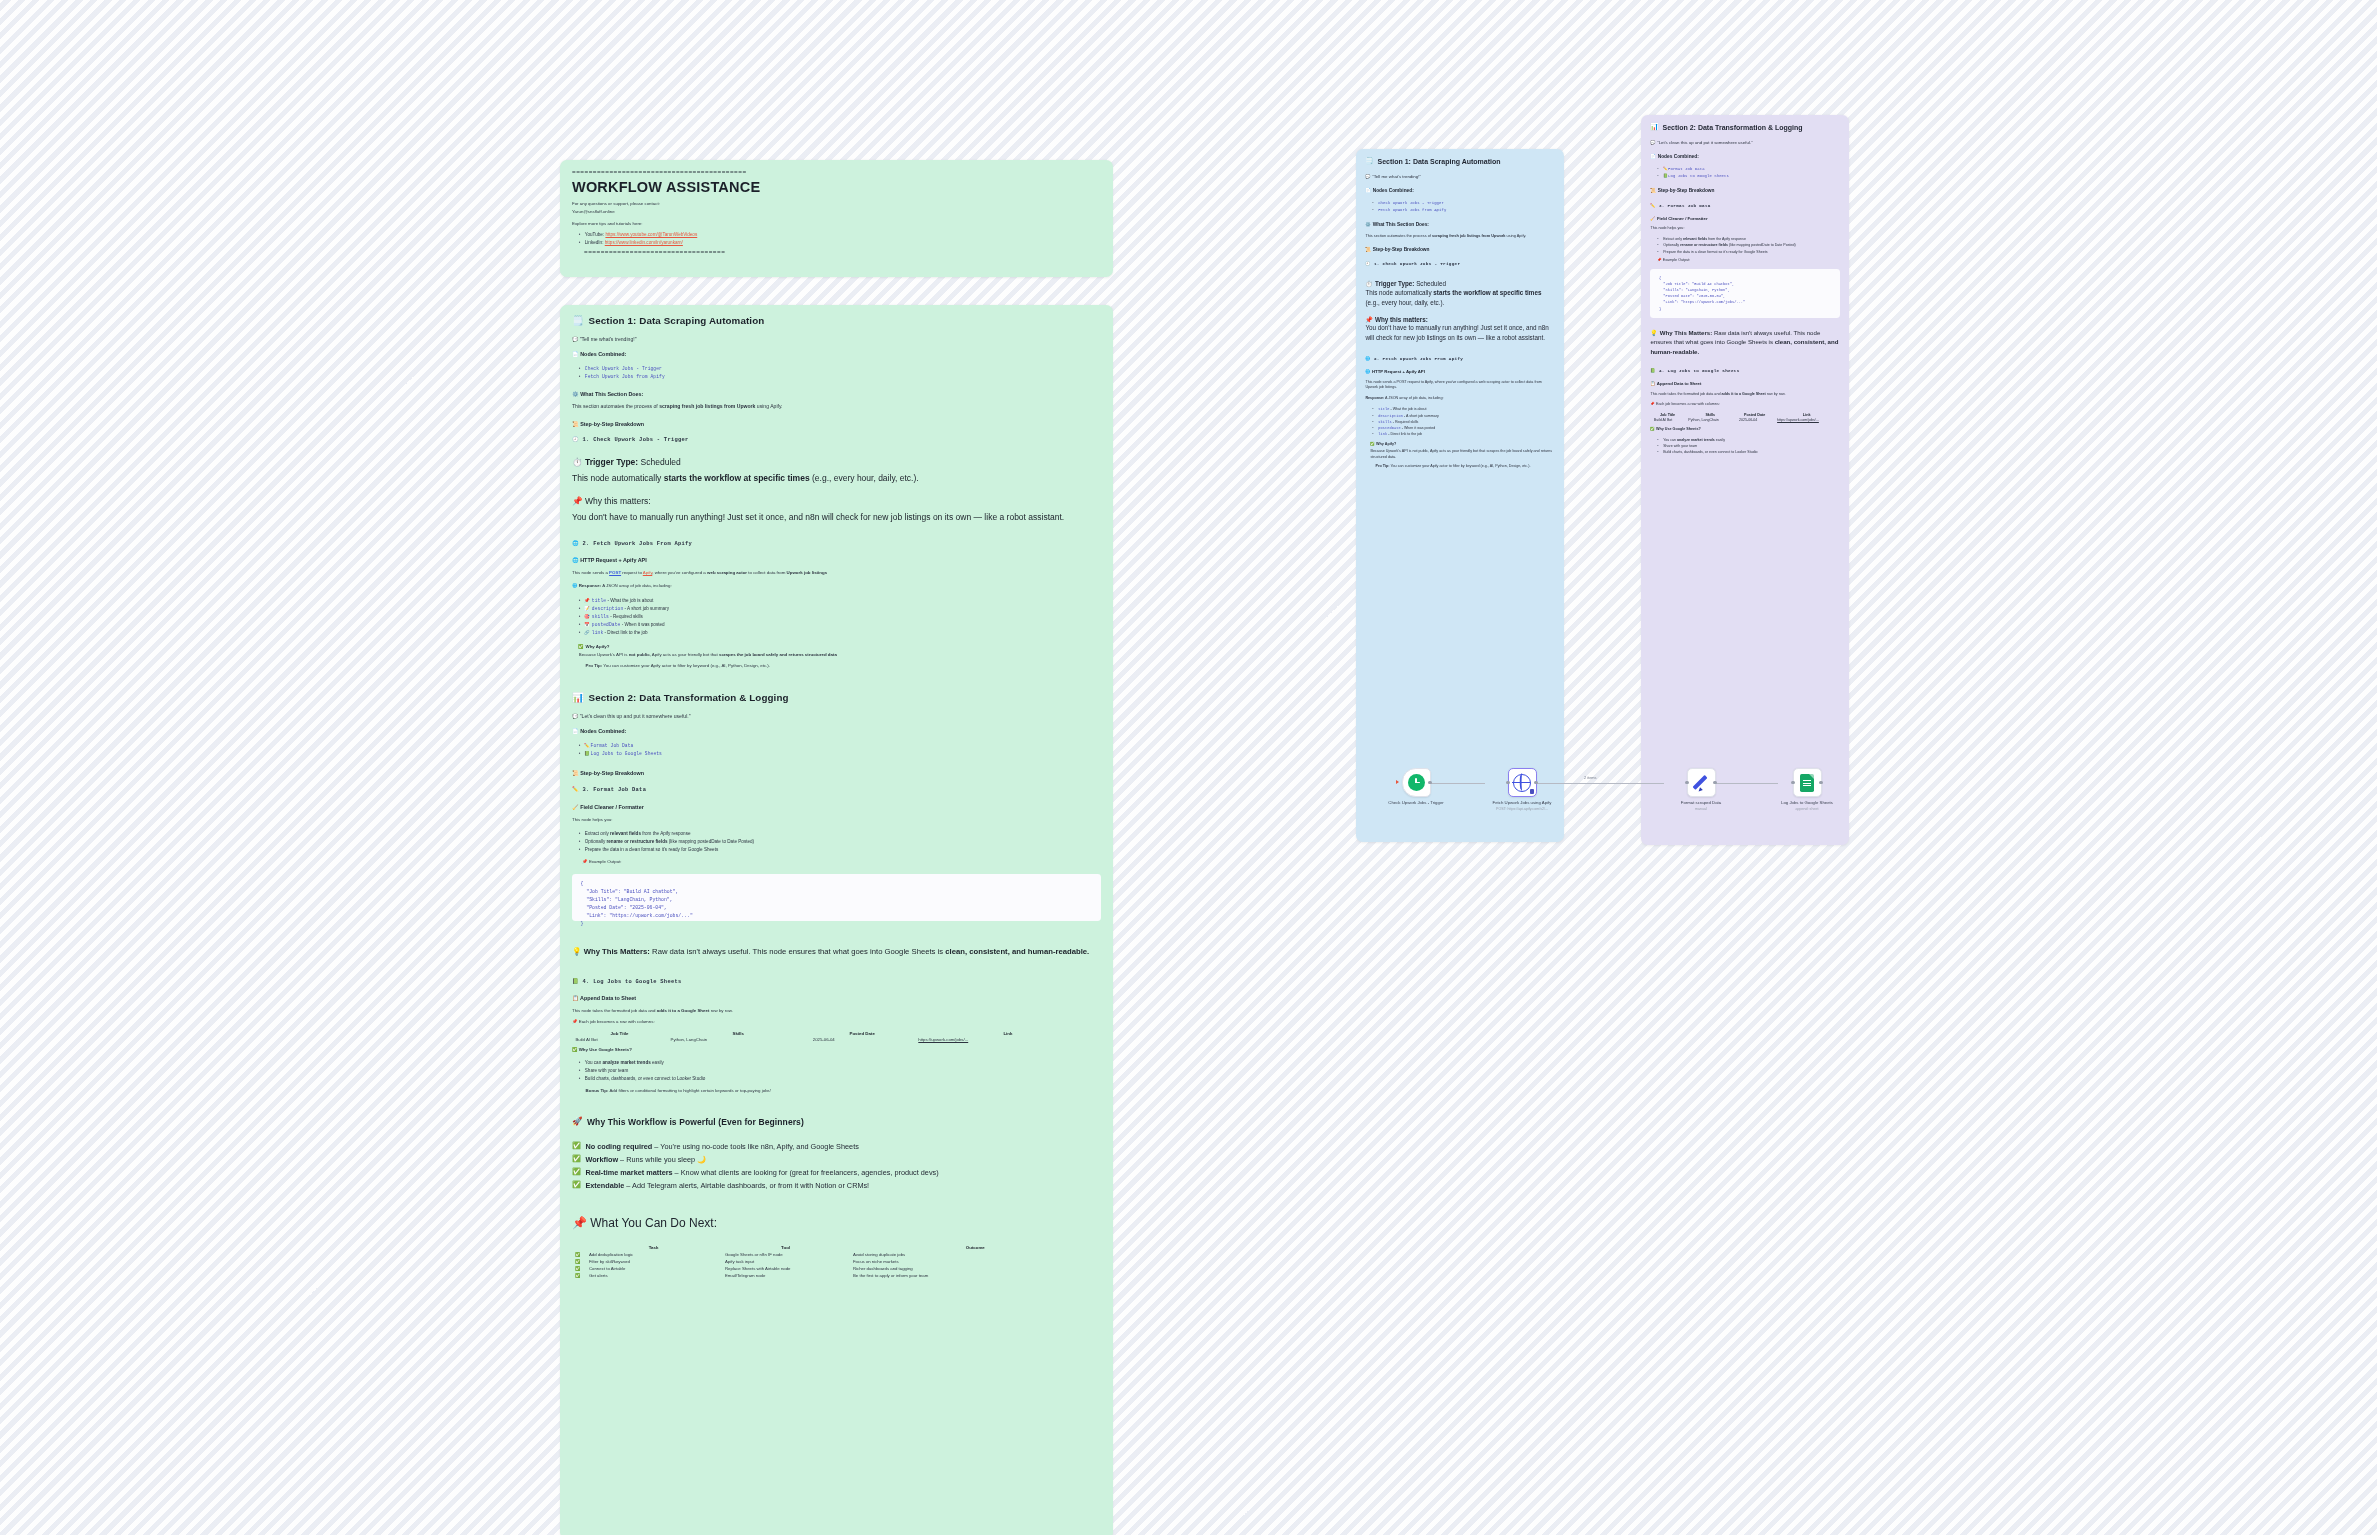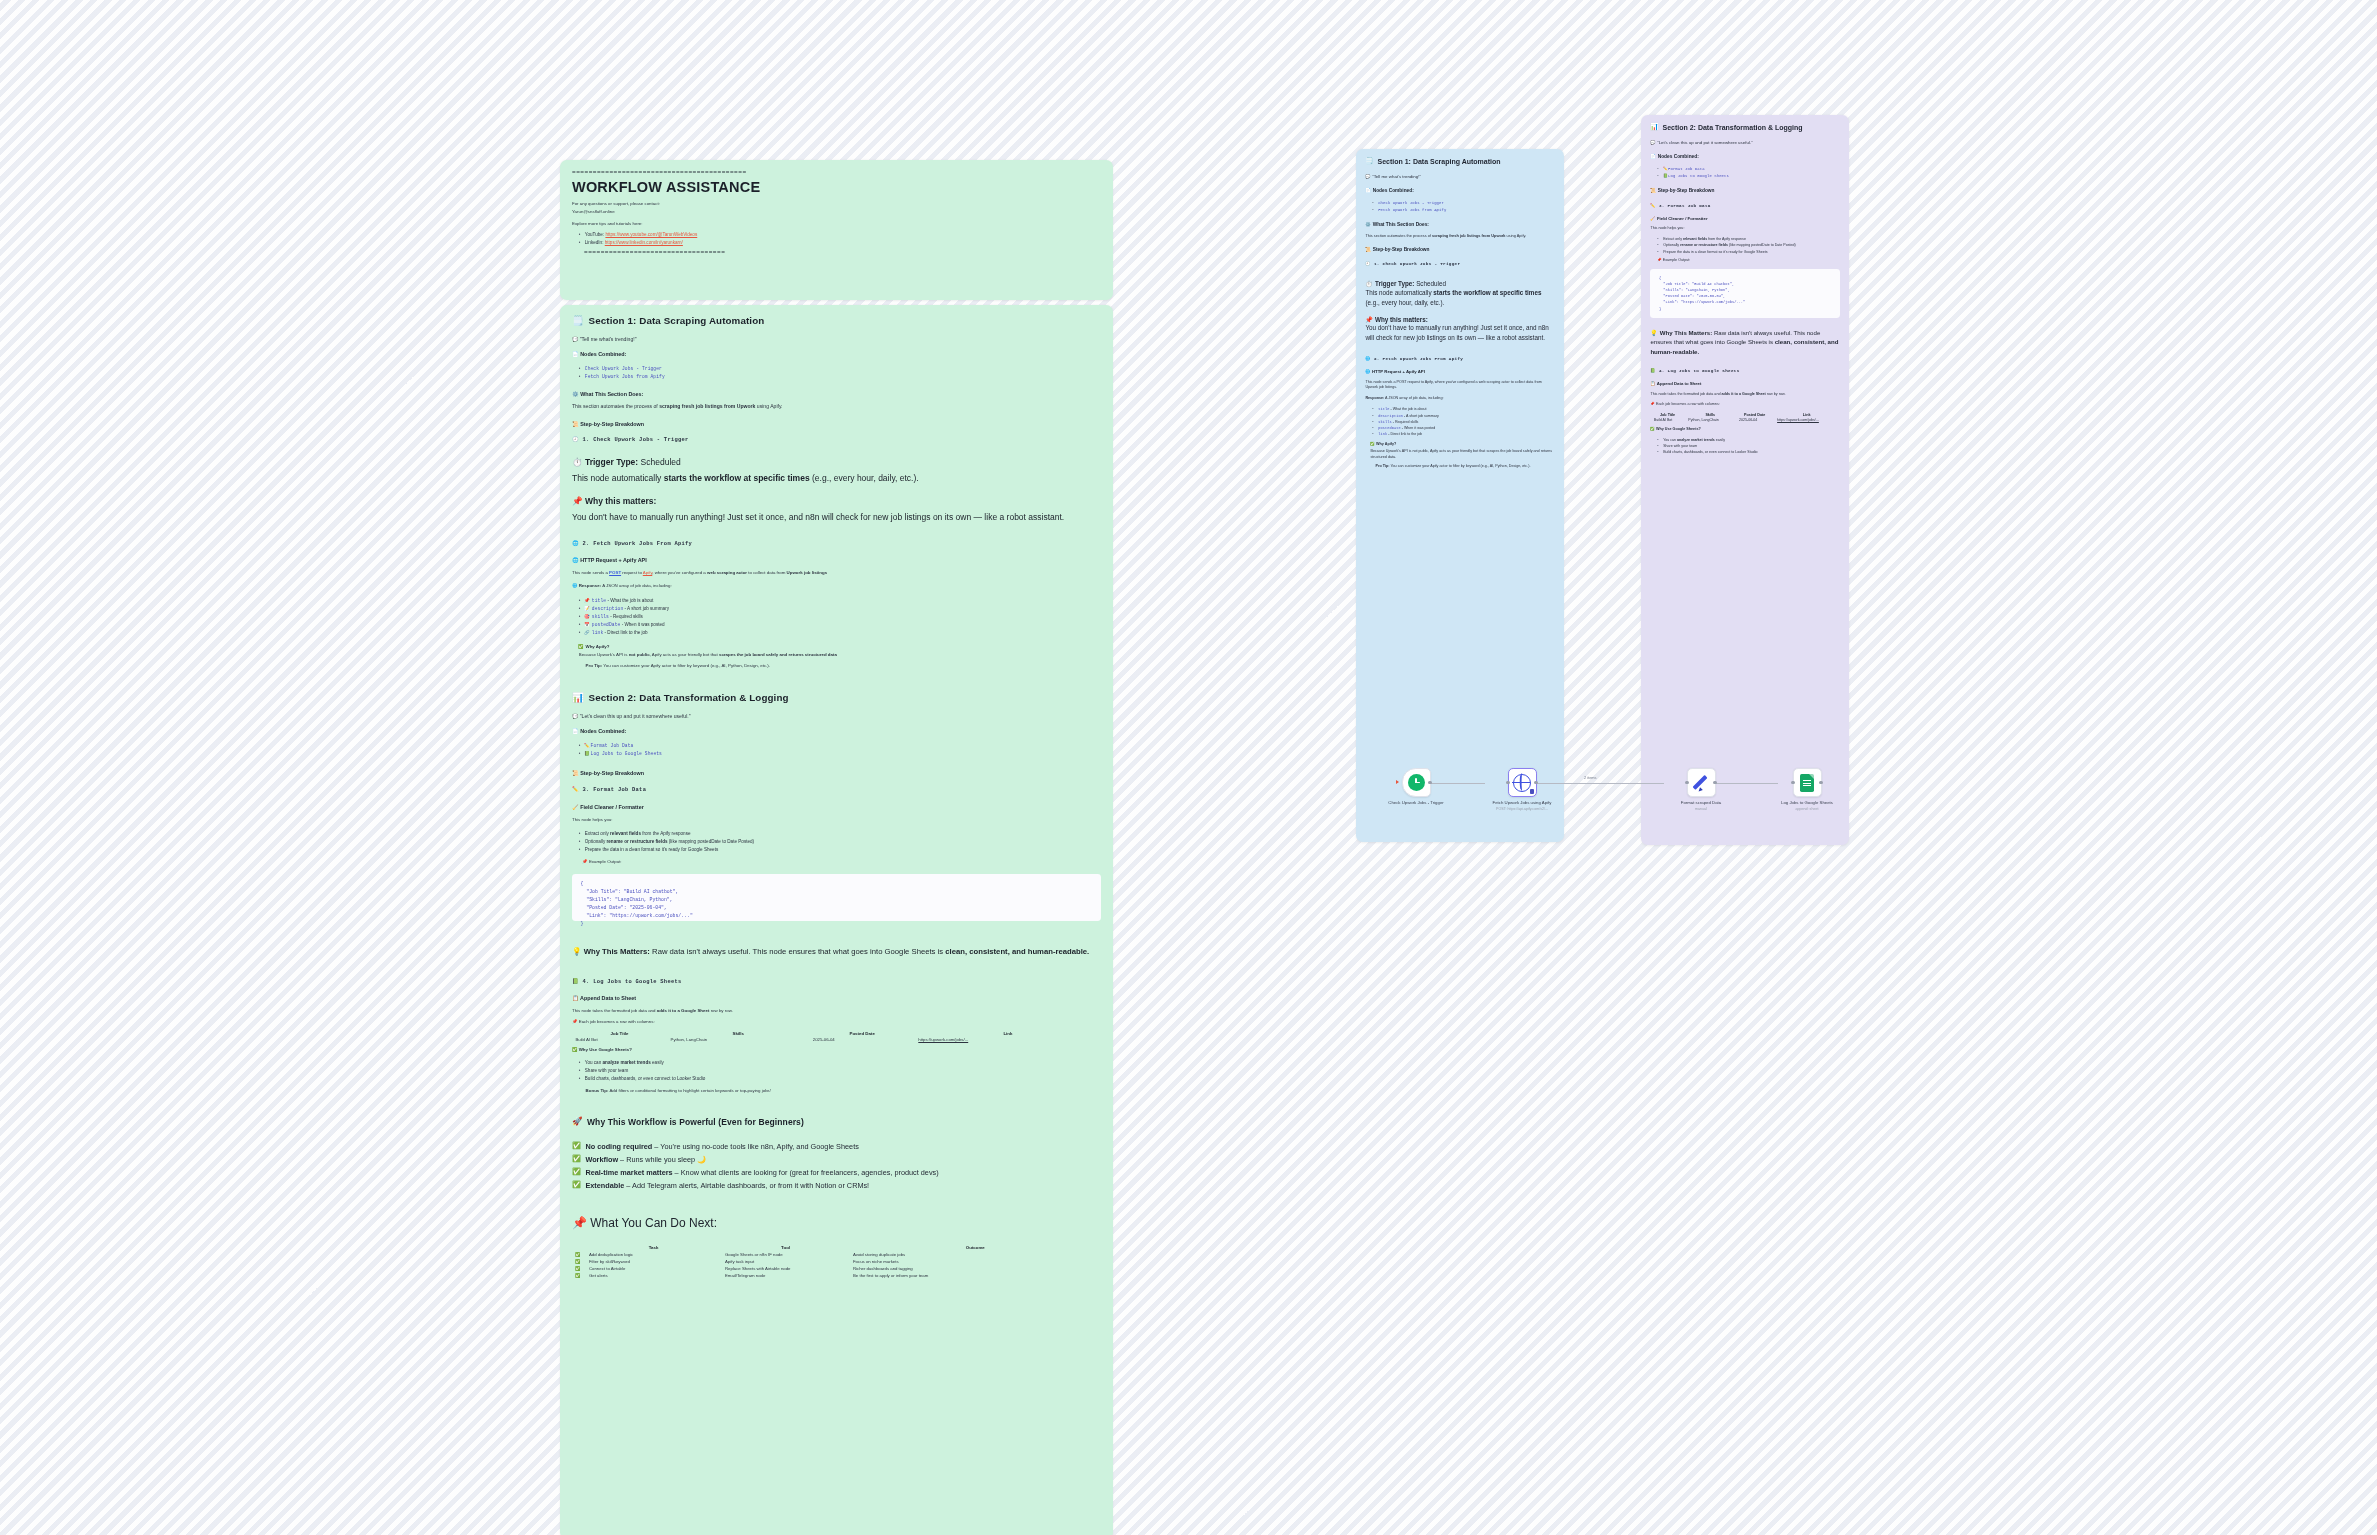--- a/index.html
+++ b/index.html
@@ -123,21 +123,21 @@
   }
   .badge-sm { position: absolute; right: 1.7px; bottom: 1.7px; width: 4.3px; height: 5.1px; background: #4a4fbf; border-radius: 0.9px; }
   .tri-mark { position: absolute; left: -6.8px; top: 50%; margin-top: -2.6px; width: 0; height: 0;
     border-top: 2.6px solid transparent; border-bottom: 2.6px solid transparent; border-left: 3.4px solid #e8553d; }
 </style>
 </head>
 <body>
 
 <div class="canvas">
 
-  <div class="note green" style="left:560px; top:160px; width:553px; height:140px;">
+  <div class="note green" style="left:560px; top:160px; width:553px; height:117px;">
     <div class="pad doc">
       <div class="hr-eq">==========================================</div>
       <div class="h1">WORKFLOW ASSISTANCE</div>
       <div class="p-xs">For any questions or support, please contact:</div>
       <div class="p-xs">Yarun@snsfluff.online</div>
       <div class="p-xs" style="margin-top:5.1px">Explore more tips and tutorials here:</div>
       <ul class="tight">
         <li>
           <span>YouTube:</span>
           <span class="lnk">https://www.youtube.com/@TarunWebVideos</span>
@@ -193,21 +193,21 @@
 
       <div class="p-lg" style="margin-top:12px;font-weight:bold">
         <span class="emo">⏱️</span>
         <span>Trigger Type:</span>
         <span style="font-weight:normal">Scheduled</span>
       </div>
       <div class="p-lg">
         <span>This node automatically </span><b>starts the workflow at specific times</b><span> (e.g., every hour, daily, etc.).</span>
       </div>
 
-      <div class="p-lg" style="margin-top:10.2px;font-weight:bold">
+      <div class="p-lg" style="margin-top:10.2px;font-weight:normal">
         <span class="emo">📌</span>
         <span>Why this matters:</span>
       </div>
       <div class="p-lg">You don't have to manually run anything! Just set it once, and n8n will check for new job listings on its own — like a robot assistant.</div>
 
       <div class="mono-h" style="margin-top:17px">
         <span class="emo">🌐</span>
         <span>2. Fetch Upwork Jobs From Apify</span>
       </div>
 

